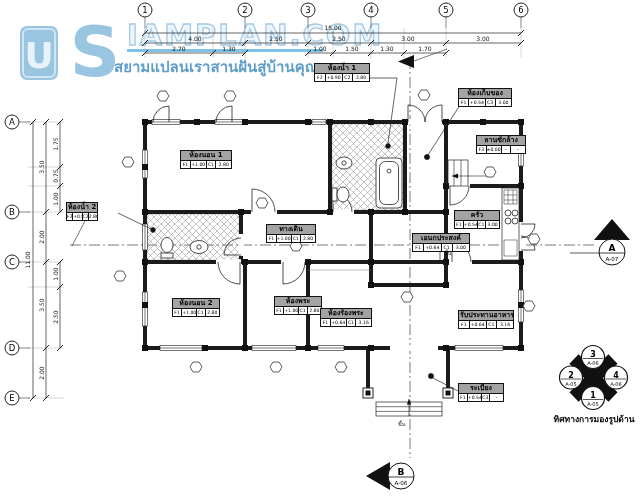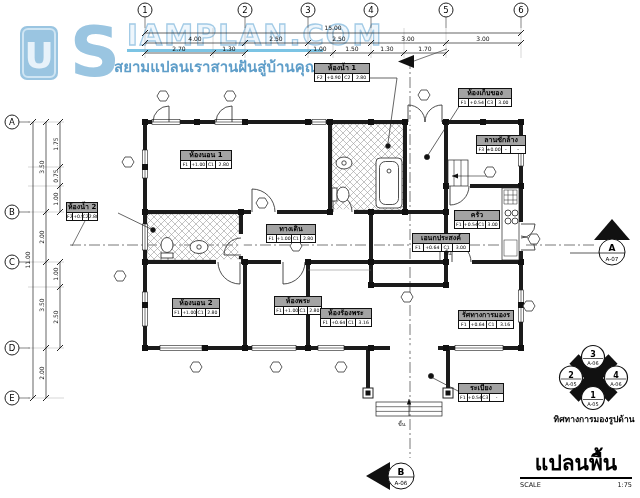--- a/index.html
+++ b/index.html
@@ -518,21 +518,21 @@
       <div class="rlabel" style="left: 320px; top: 308px; width: 52px;">
         <div class="rname">ห้องรัองพระ</div>
     <div class="rvals">
       <span class="rv-f">F1</span>
           <span class="rv-fv">+0.64</span>
           <span class="rv-c">C1</span>
           <span class="rv-cv">3.16</span>
     </div>
       </div>
       <div class="rlabel" style="left: 458px; top: 310px; width: 56px;">
-        <div class="rname">รัศทางการมองร</div>
+        <div class="rname">รับประทานอาหาร</div>
     <div class="rvals">
       <span class="rv-f">F1</span>
           <span class="rv-fv">+0.64</span>
           <span class="rv-c">C1</span>
           <span class="rv-cv">3.16</span>
     </div>
       </div>
       <div class="rlabel" style="left: 458px; top: 383px; width: 46px;">
         <div class="rname">ระเบียง</div>
     <div class="rvals">
@@ -542,21 +542,13 @@
           <span class="rv-cv">-</span>
     </div>
       </div>
     </div>
 
   <div class="upnote" style="left:398px;top:420px;">ขึ้น</div>
   <div class="upnote" style="left:444px;top:249px;">ขึ้น</div>
 
   <div id="compass-caption">ทิศทางการมองรูปด้าน</div>
 
-  <div id="titleblock">
-    <div id="tb-title">แปลนพื้น</div>
-    <div id="tb-rule"></div>
-    <div id="tb-row">
-      <span>SCALE</span>
-      <span>1:75</span>
-    </div>
-  </div>
 </div>
 
 </body></html>

